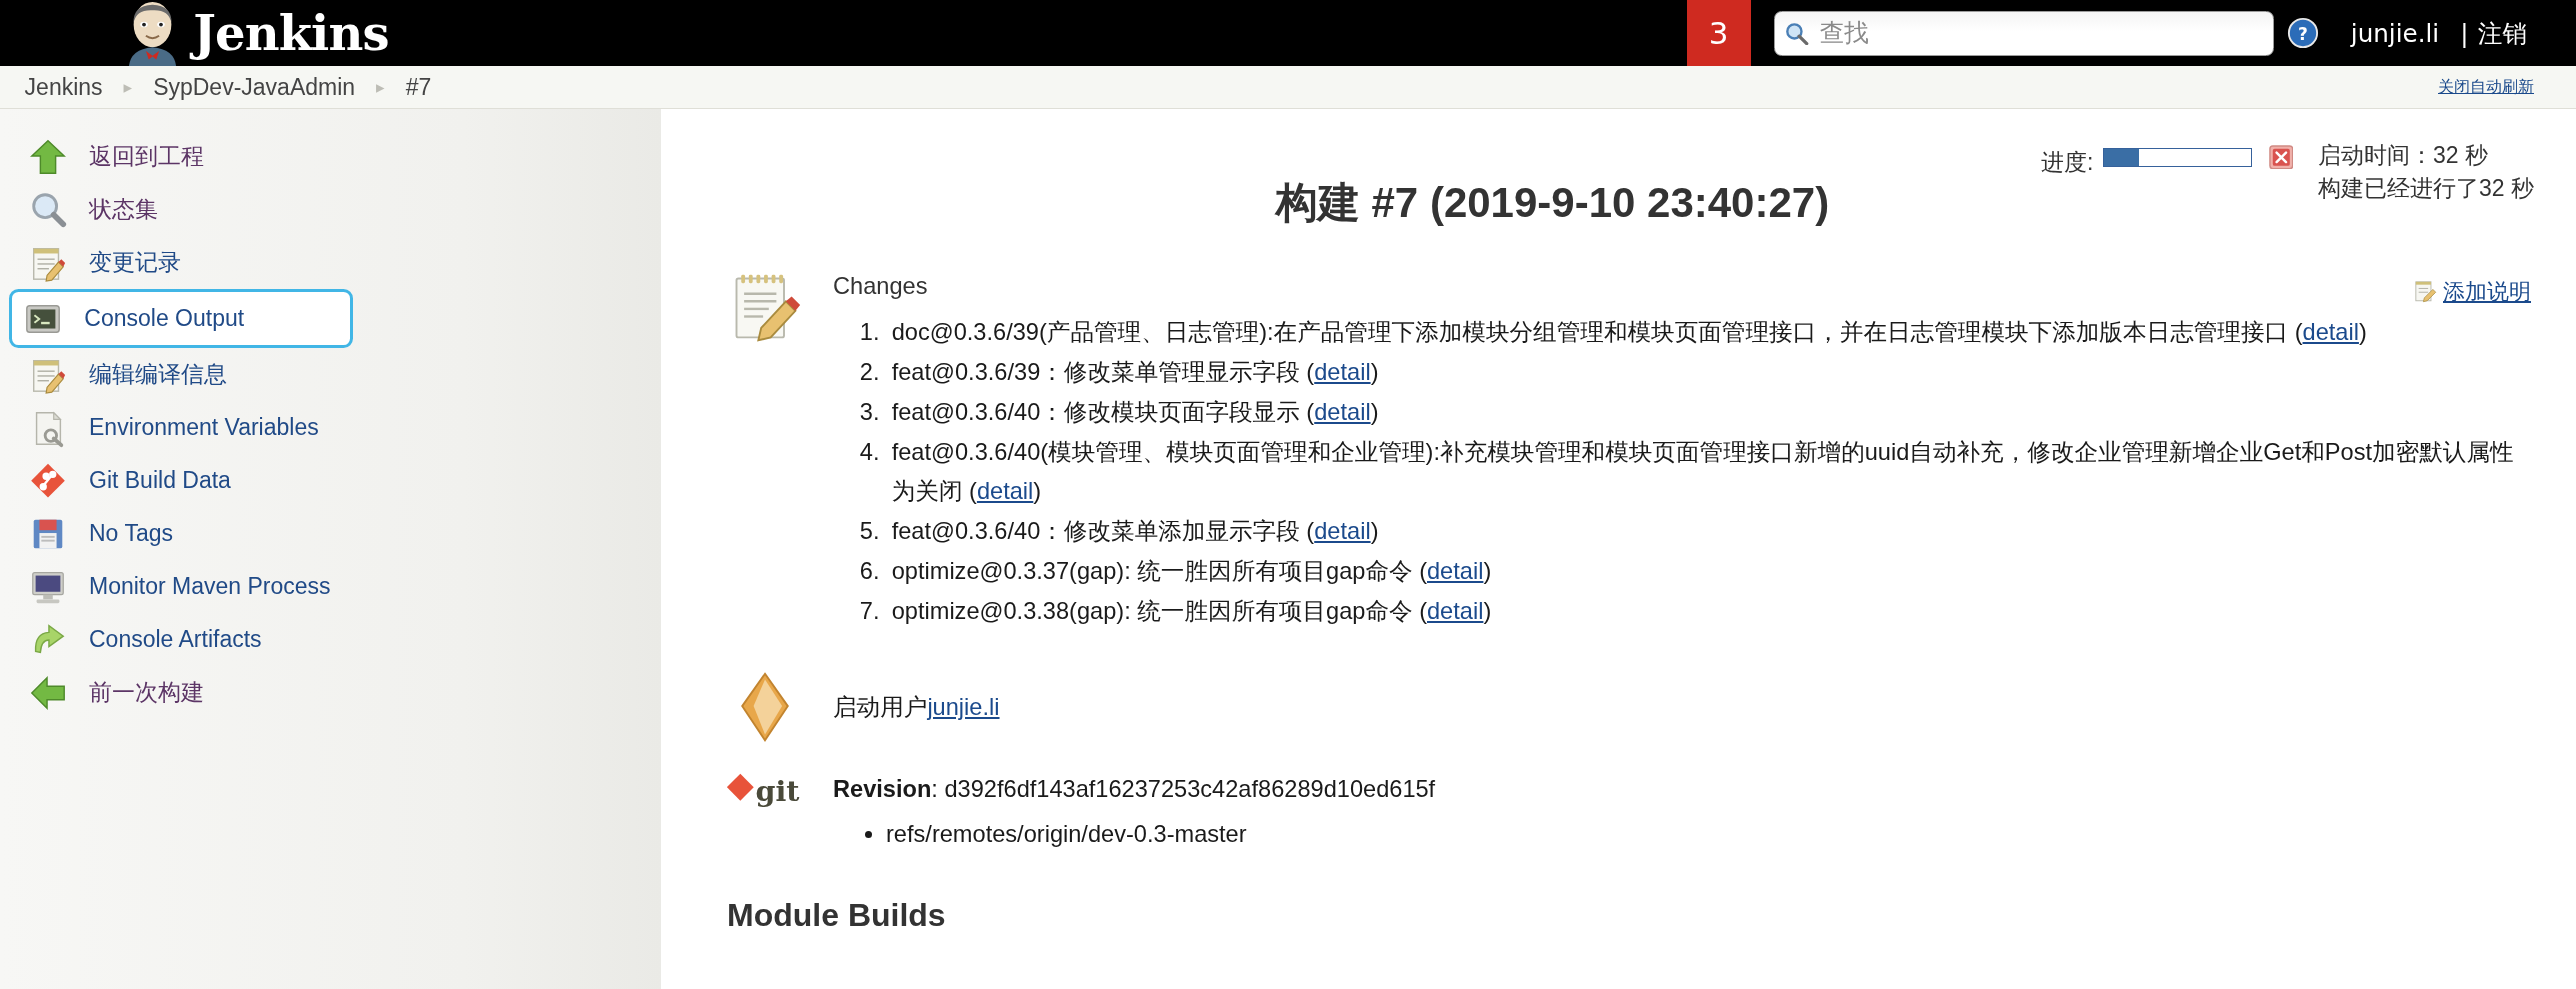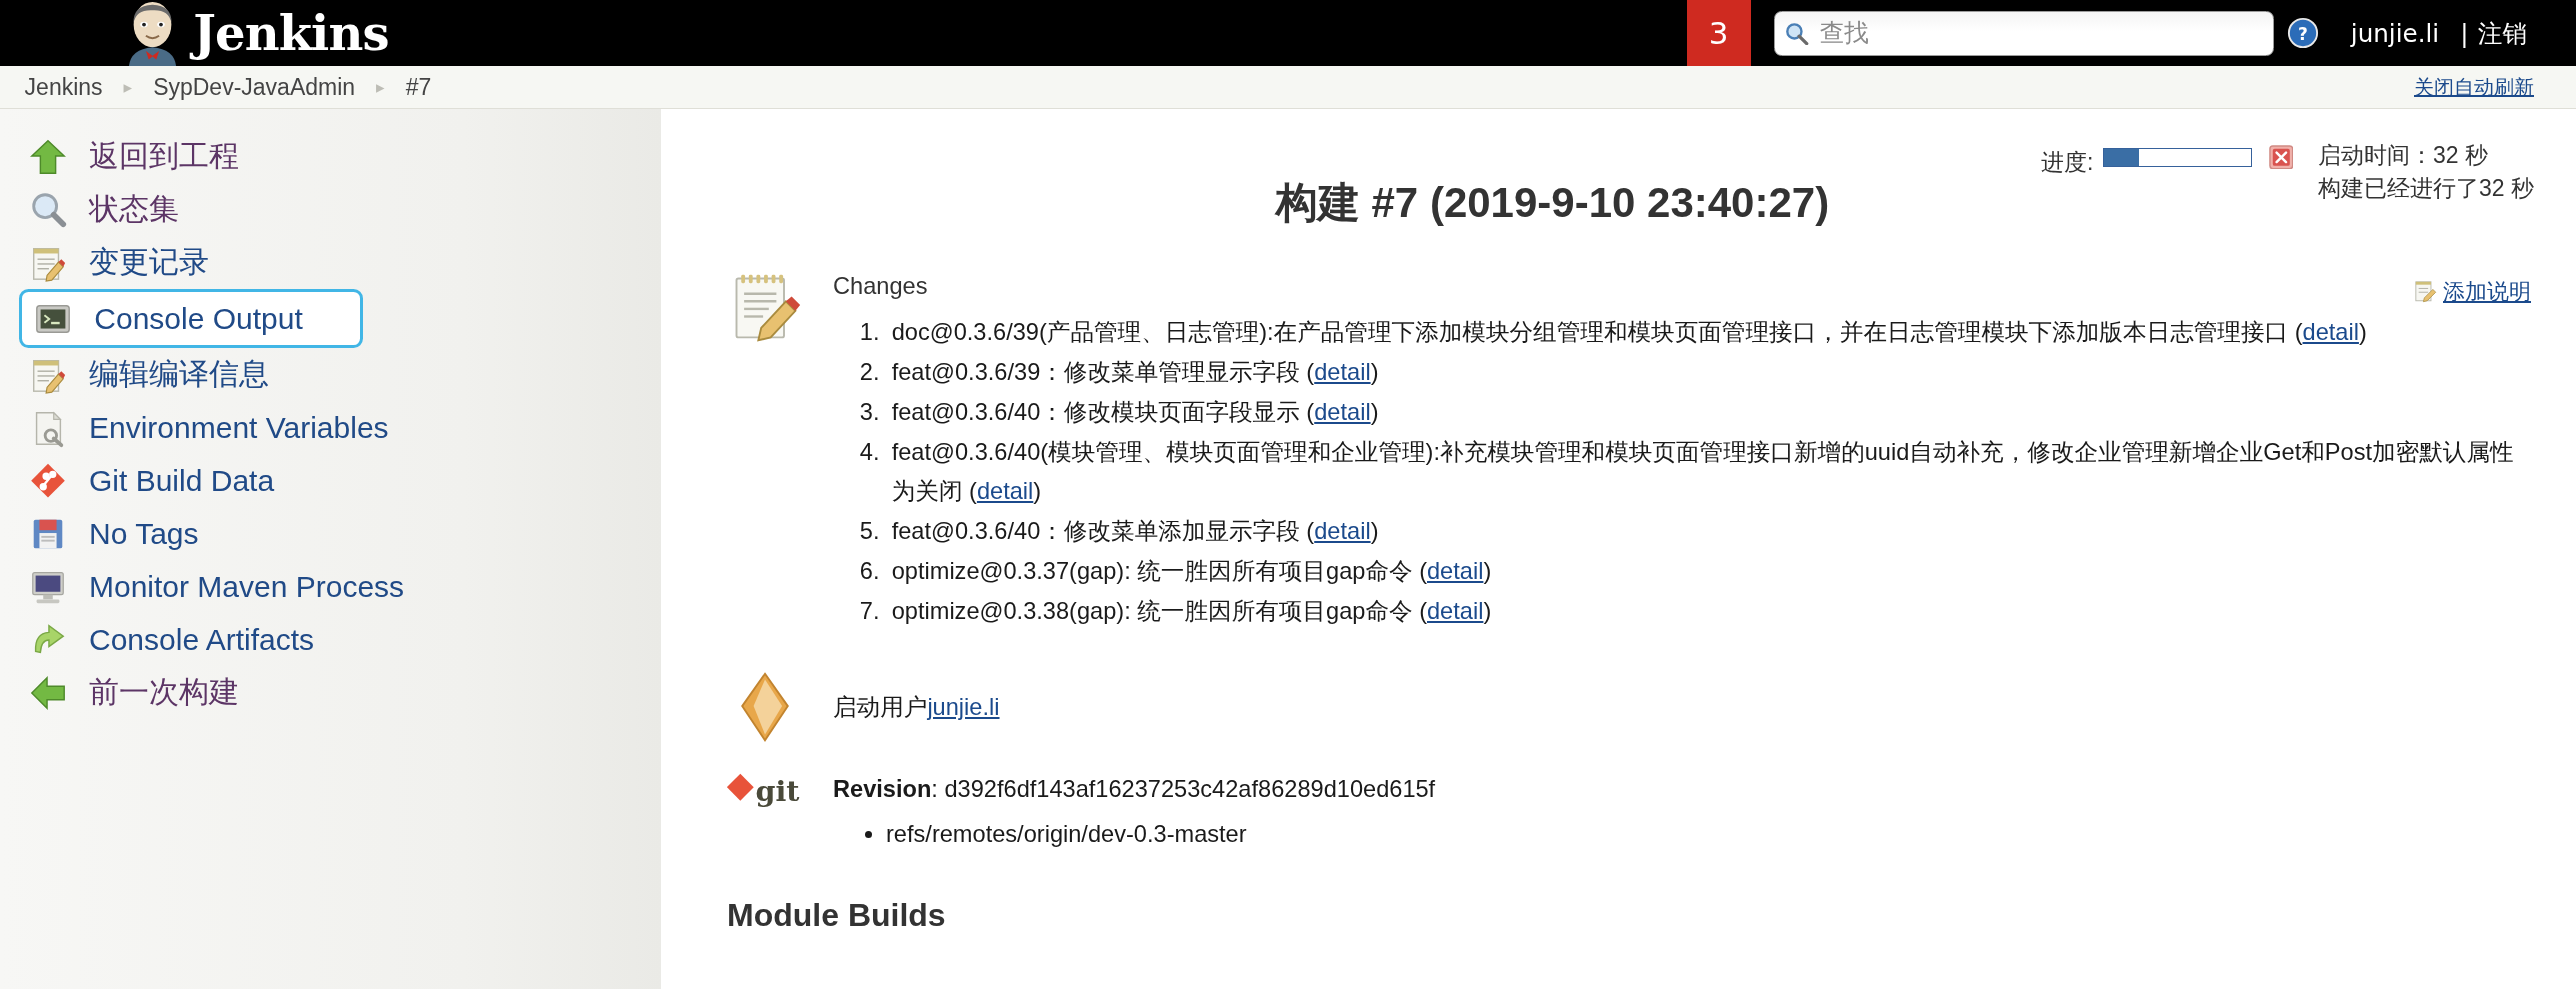--- a/index.html
+++ b/index.html
@@ -110,21 +110,21 @@
   }
   .crumb-arrow {
     margin: 0 21px;
     color: #bdbdb5;
     font-size: 17px;
     line-height: 1;
   }
   .refresh-link {
     position: absolute;
     right: 42px;
-    font-size: 20px;
+    font-size: 16px;
     color: #1b4a8c;
   }
 
   
   #page-body {
     display: flex;
     height: calc(990px - 66px - 44px);
   }
 
   
@@ -142,30 +142,30 @@
     padding-left: 28px;
     position: relative;
   }
   .task-icon {
     width: 40px; height: 40px;
     flex: 0 0 40px;
     margin-right: 21px;
     position: relative;
   }
   .task-label {
-    font-size: 30px;
+    font-size: 23px;
     color: #204a87;
     white-space: nowrap;
   }
   .task.visited .task-label { color: #5c3566; }
   .task.focused {
     background: #fff;
     border: 3.8px solid #41b6e6;
     border-radius: 9.4px;
-    margin-left: 19px;
+    margin-left: 9px;
     padding-left: 11.3px;
     width: 344px;
     height: 59px;
   }
 
   
   #main-panel {
     flex: 1;
     padding: 21px 57px 0 38px;
     position: relative;

